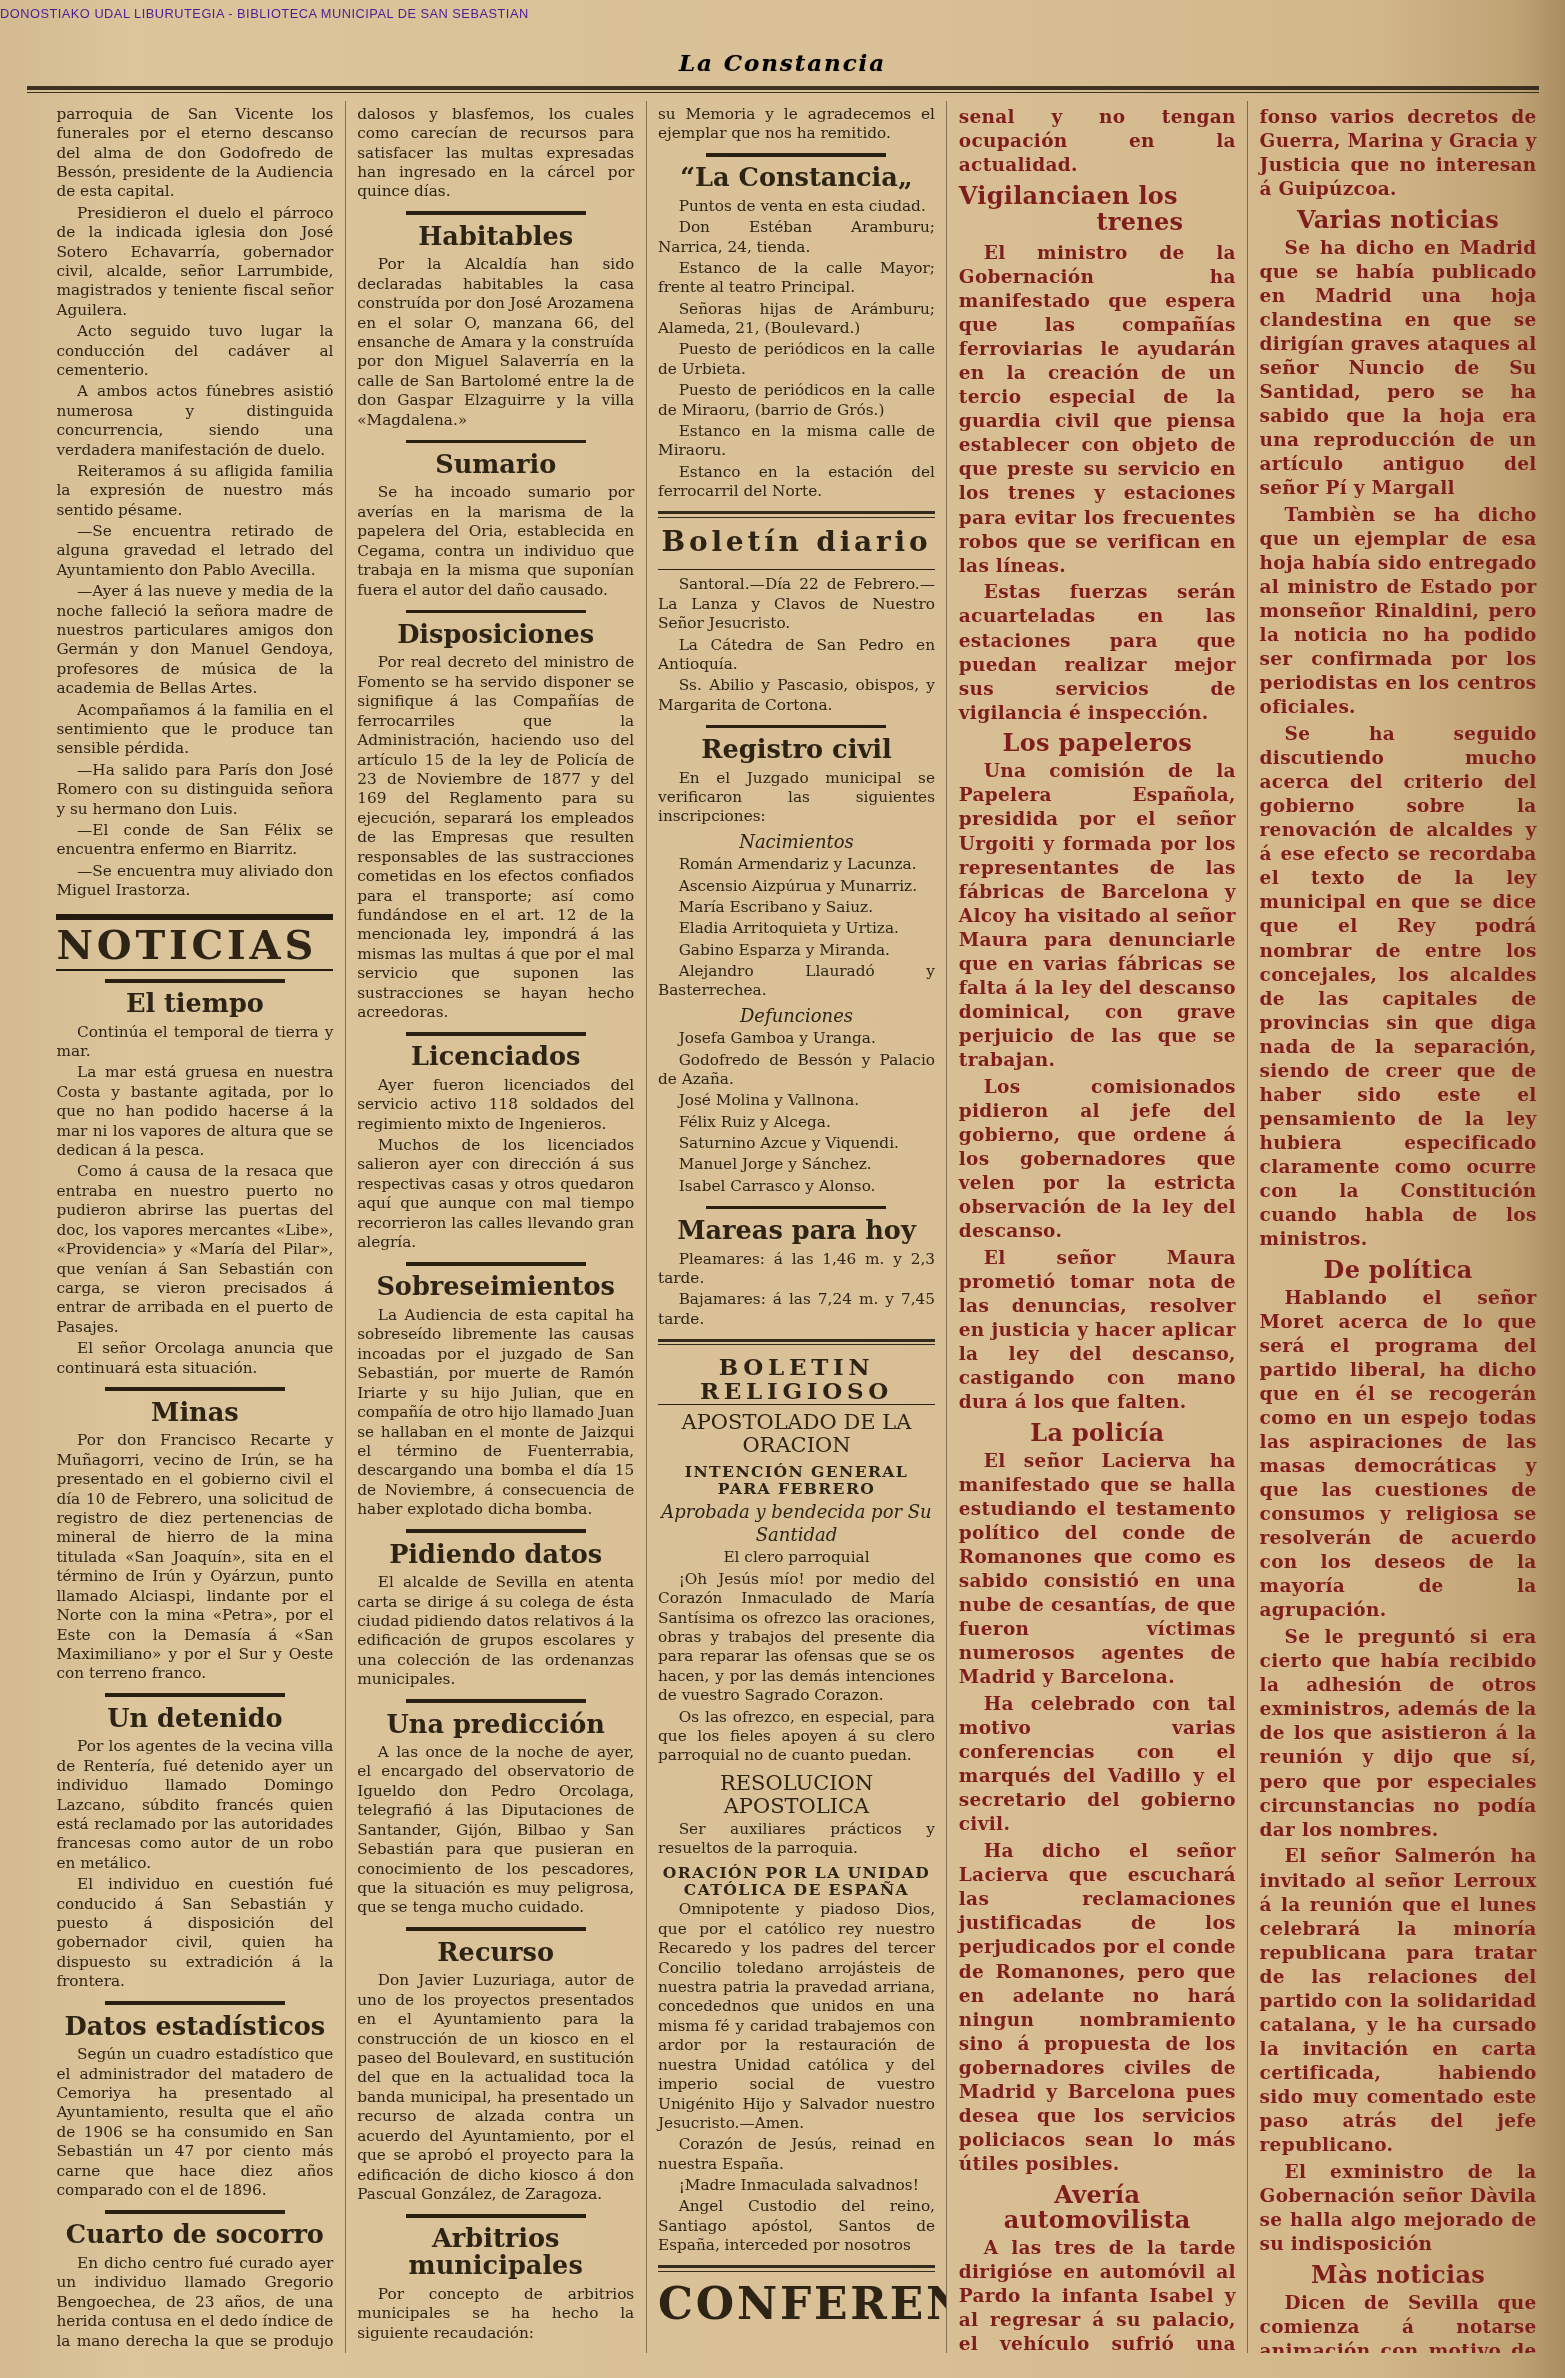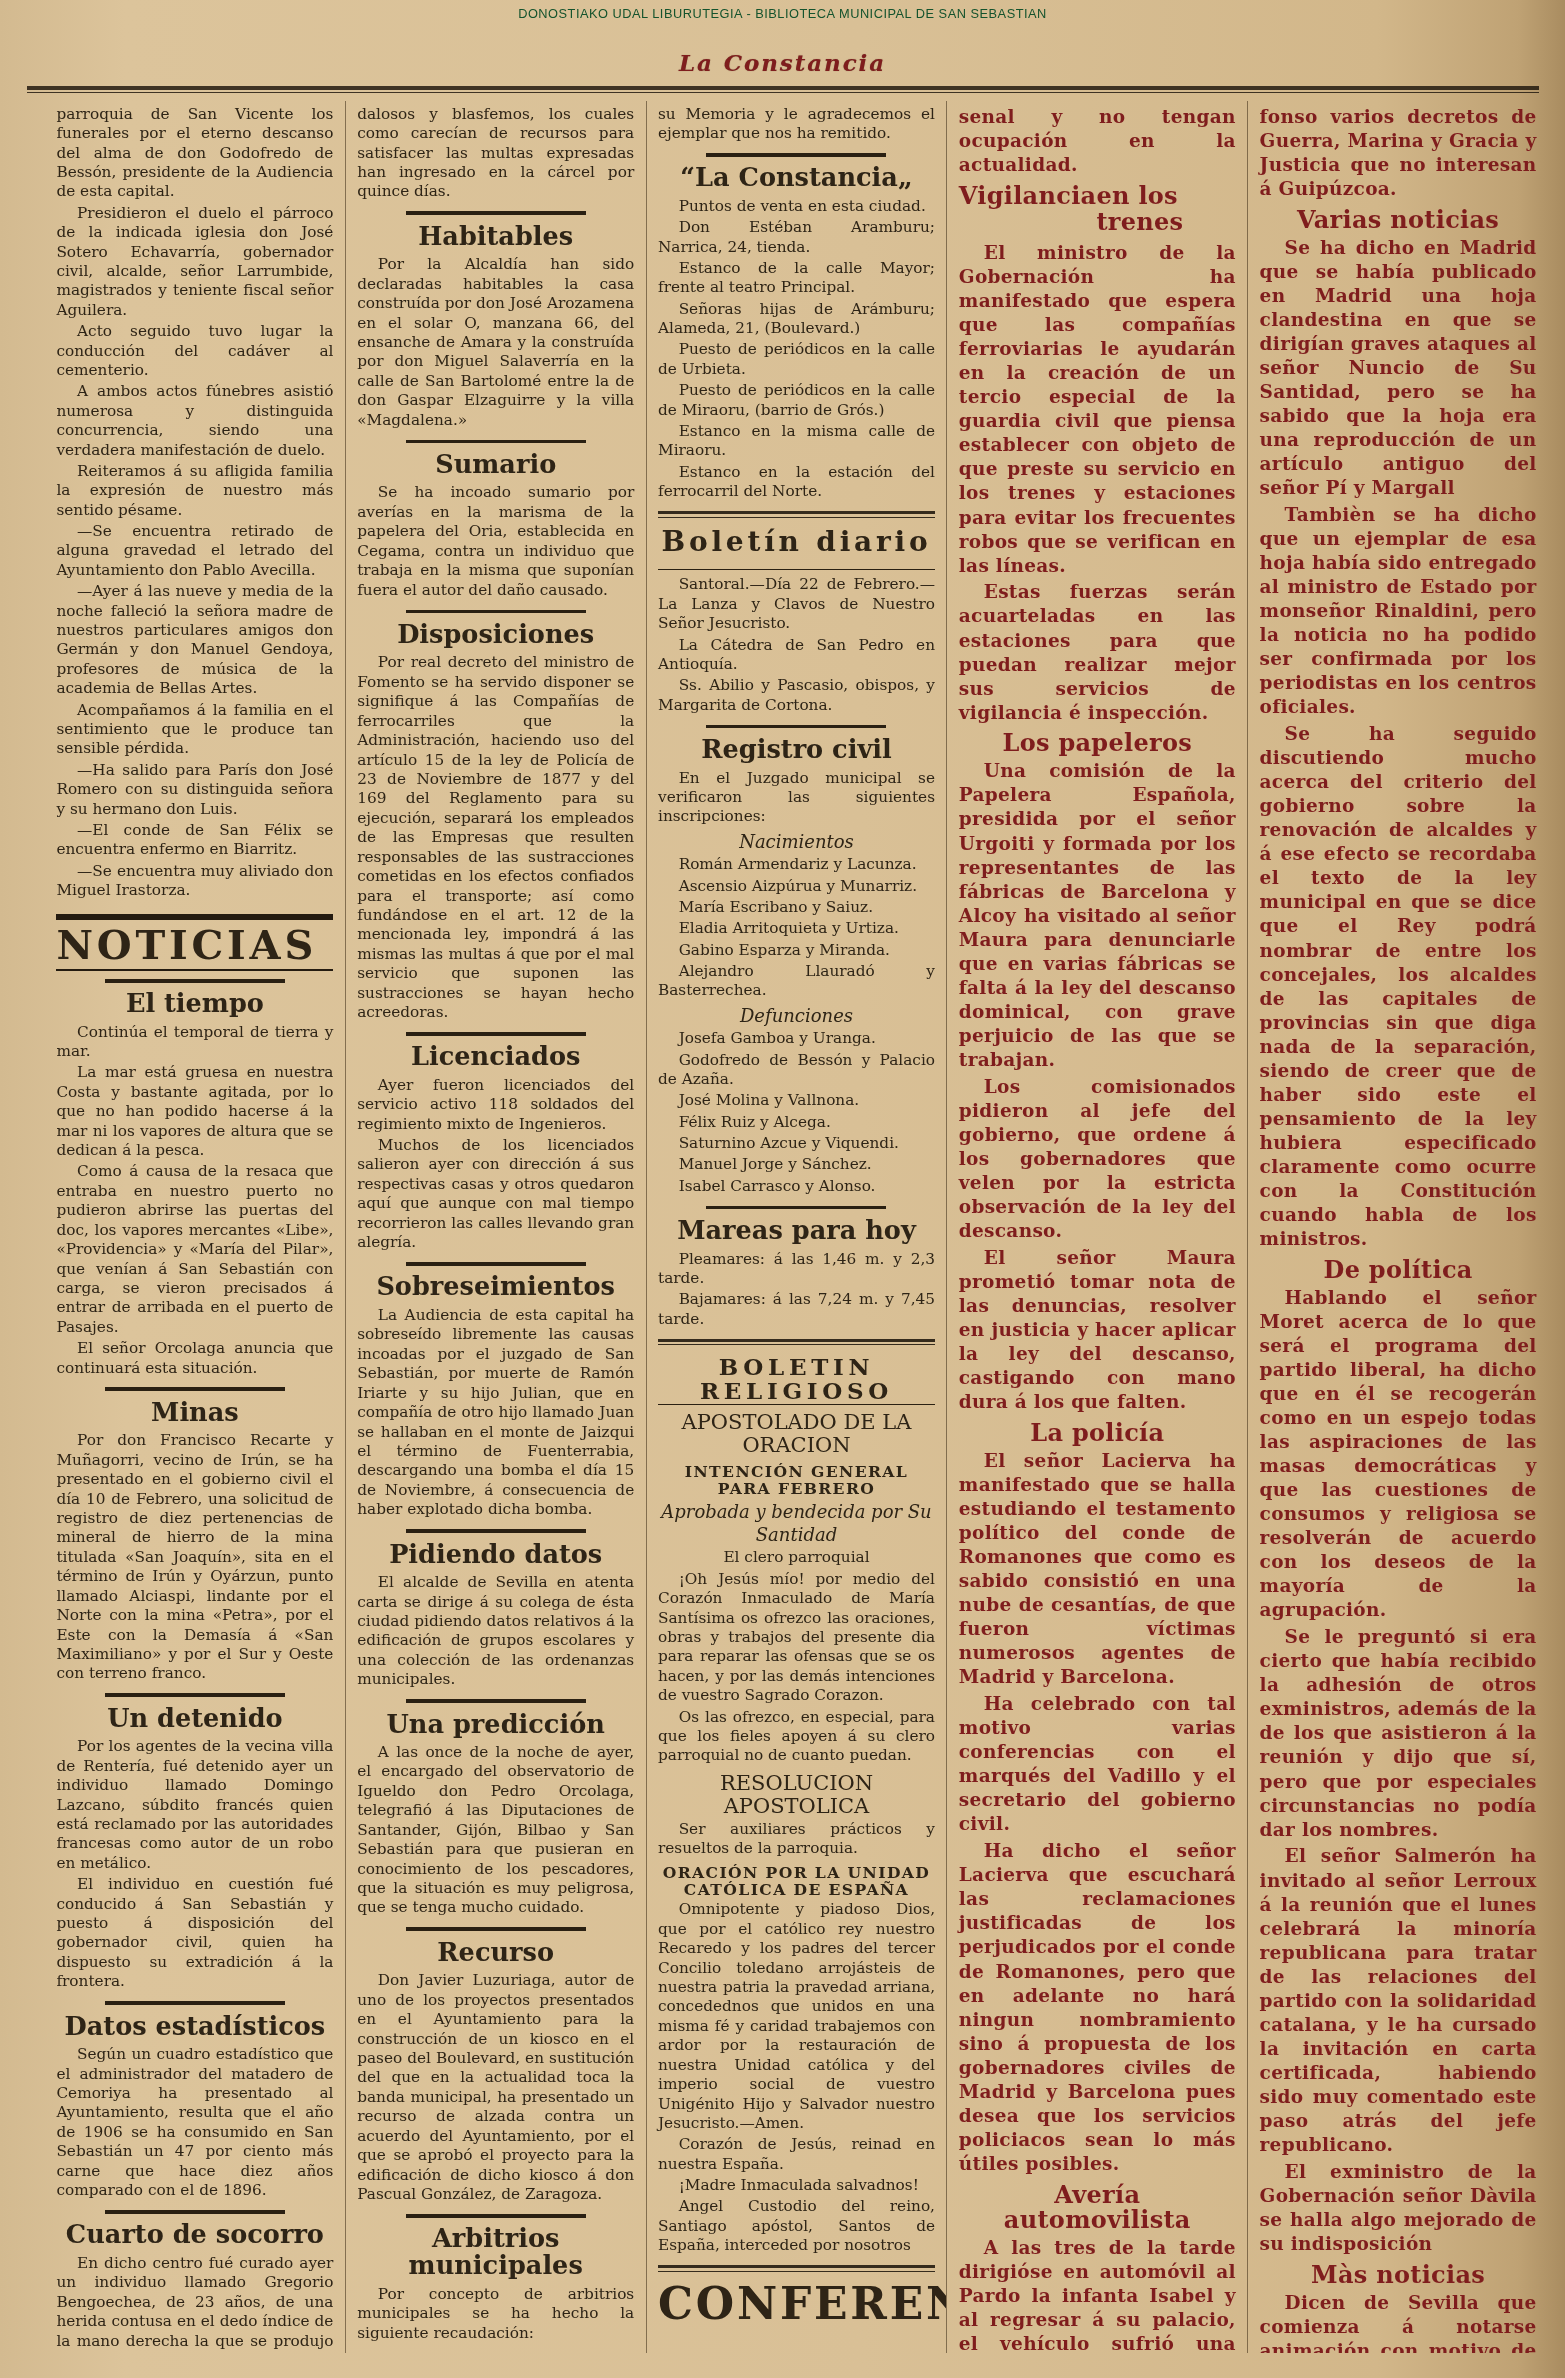--- a/index.html
+++ b/index.html
@@ -8,29 +8,29 @@
     font-family:"DejaVu Serif", serif;
     background:
       linear-gradient(90deg, #d3ba90 0%, #dcc49b 8%, #d9c096 55%, #d2b78a 88%, #bfa274 97%, #a98c60 100%),
       #d6bd93;
     color:#2e2416;
     overflow:hidden;
     position:relative;
   }
   .stamp{
     position:absolute;top:5.7px;left:0;right:0;
-    text-align:center;
+    text-align:left;
     font-family:"Liberation Sans", sans-serif;
-    font-size:12.8px;color:#14532d;letter-spacing:0.5px;
+    font-size:12.8px;color:#4c1d95;letter-spacing:0.5px;
   }
   .masthead{
     margin-top:49px;
     text-align:center;
     font-size:23px;font-weight:bold;font-style:italic;
-    letter-spacing:1.9px;color:#7f1d1d;
+    letter-spacing:1.9px;color:#000000;
     text-shadow:0 0 0.9px rgba(40,28,10,.45);
   }
   .mast-rule{
     margin:9.5px 26.5px 0 26.5px;
     border-top:4.7px solid #241b10;
     border-bottom:1.9px solid #241b10;
     height:2.8px;
     opacity:.85;
   }
   .cols{

